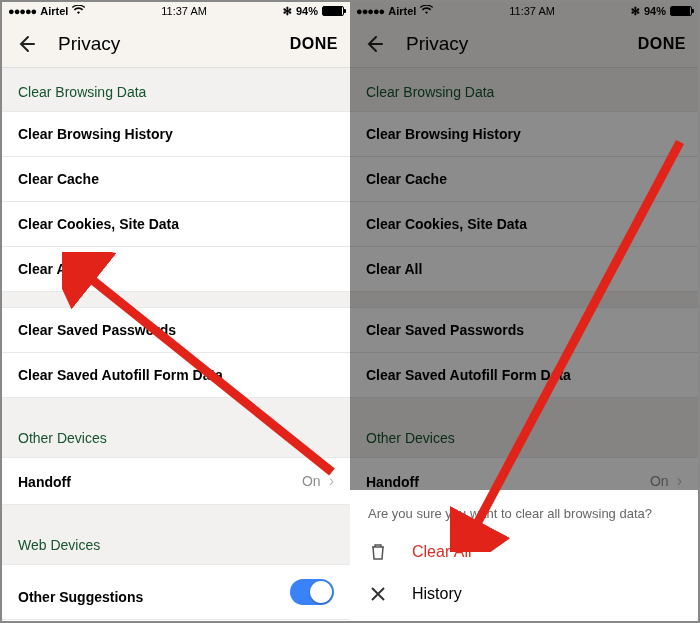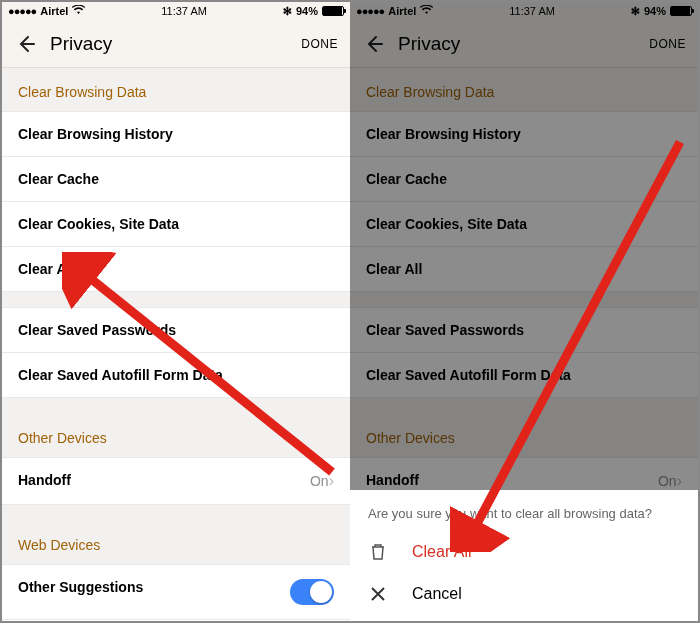--- a/index.html
+++ b/index.html
@@ -10,26 +10,26 @@
 .statusbar{height:18px;background:#f7f4f0;display:flex;align-items:center;justify-content:space-between;padding:0 6px;font-size:11px;font-weight:600}
 .sb-left,.sb-right{display:flex;align-items:center;gap:4px}
 .sb-center{font-weight:400}
 .dots{letter-spacing:-1px}
 .wifi{display:inline-block}
 .batt{display:inline-flex;align-items:center;gap:2px}
 .batt-icon{width:22px;height:10px;border:1px solid #000;border-radius:2px;position:relative;background:linear-gradient(to right,#000 94%,transparent 94%)}
 .batt-icon:after{content:"";position:absolute;right:-3px;top:2px;width:2px;height:4px;background:#000;border-radius:0 1px 1px 0}
 .navbar{height:48px;background:#f7f4f0;display:flex;align-items:center;padding:0 12px;border-bottom:1px solid #ddd}
 .back{width:24px;height:24px;display:flex;align-items:center;justify-content:center}
-.title{font-size:19px;font-weight:500;margin-left:12px;flex:1}
-.done{font-size:12px;font-weight:400;letter-spacing:.5px}
+.title{font-size:19px;font-weight:500;margin-left:20px;flex:1}
+.done{font-size:16px;font-weight:700;letter-spacing:.5px}
 .content{background:#f2f1ef}
-.section-h{padding:16px 16px 12px;font-size:14px;color:#a16207}
-.row{background:#fff;border-top:1px solid #e8e8e8;border-bottom:1px solid #e8e8e8;padding:14px 16px;font-size:14px;font-weight:600;display:flex;align-items:flex-start;justify-content:space-between;margin-top:-1px}
-.row .val{color:#8e8e8e;font-weight:400;display:flex;align-items:center;}
+.section-h{padding:16px 16px 12px;font-size:14px;color:#14532d}
+.row{background:#fff;border-top:1px solid #e8e8e8;border-bottom:1px solid #e8e8e8;padding:14px 16px;font-size:14px;font-weight:600;display:flex;align-items:flex-end;justify-content:space-between;margin-top:-1px}
+.row .val{color:#8e8e8e;font-weight:400;display:flex;align-items:center;gap:8px}
 .chev{color:#bbb;font-size:16px}
 .gap{height:16px}
 .toggle{width:44px;height:26px;background:#3a82f7;border-radius:13px;position:relative}
 .toggle:after{content:"";position:absolute;right:2px;top:2px;width:22px;height:22px;border-radius:50%;background:#fff;box-shadow:0 1px 2px rgba(0,0,0,.3)}
 .dim{position:absolute;inset:0;background:rgba(0,0,0,.45);pointer-events:none}
 .sheet{position:absolute;bottom:0;left:0;right:0;background:#fff;padding-bottom:6px}
 .sheet-msg{padding:16px 18px 10px;font-size:13px;color:#666}
 .sheet-row{display:flex;align-items:center;padding:12px 18px;gap:24px;font-size:16px}
 .sheet-row.red{color:#d93025}
 .sheet-icon{width:20px;color:#555;display:flex;align-items:center;justify-content:center}
@@ -183,21 +183,21 @@
             </svg>
           </span>
         <span>Clear All</span>
       </div>
       <div class="sheet-row">
         <span class="sheet-icon">
             <svg width="14" height="14" viewBox="0 0 14 14">
               <path d="M1 1l12 12M13 1L1 13" stroke="#333" stroke-width="2"></path>
             </svg>
           </span>
-        <span>Cancel</span>
+        <span>History</span>
       </div>
     </div>
     <svg class="arrow" style="left:100px;top:130px" width="240" height="420" viewBox="0 0 240 420">
         <defs>
           <marker id="ah2" markerWidth="8" markerHeight="8" refX="2" refY="4" orient="auto">
             <path d="M0 0L8 4L0 8z" fill="#e2231a"></path>
           </marker>
         </defs>
         <line x1="230" y1="10" x2="20" y2="405" stroke="#e2231a" stroke-width="9" marker-end="url(#ah2)"></line>
       </svg>

